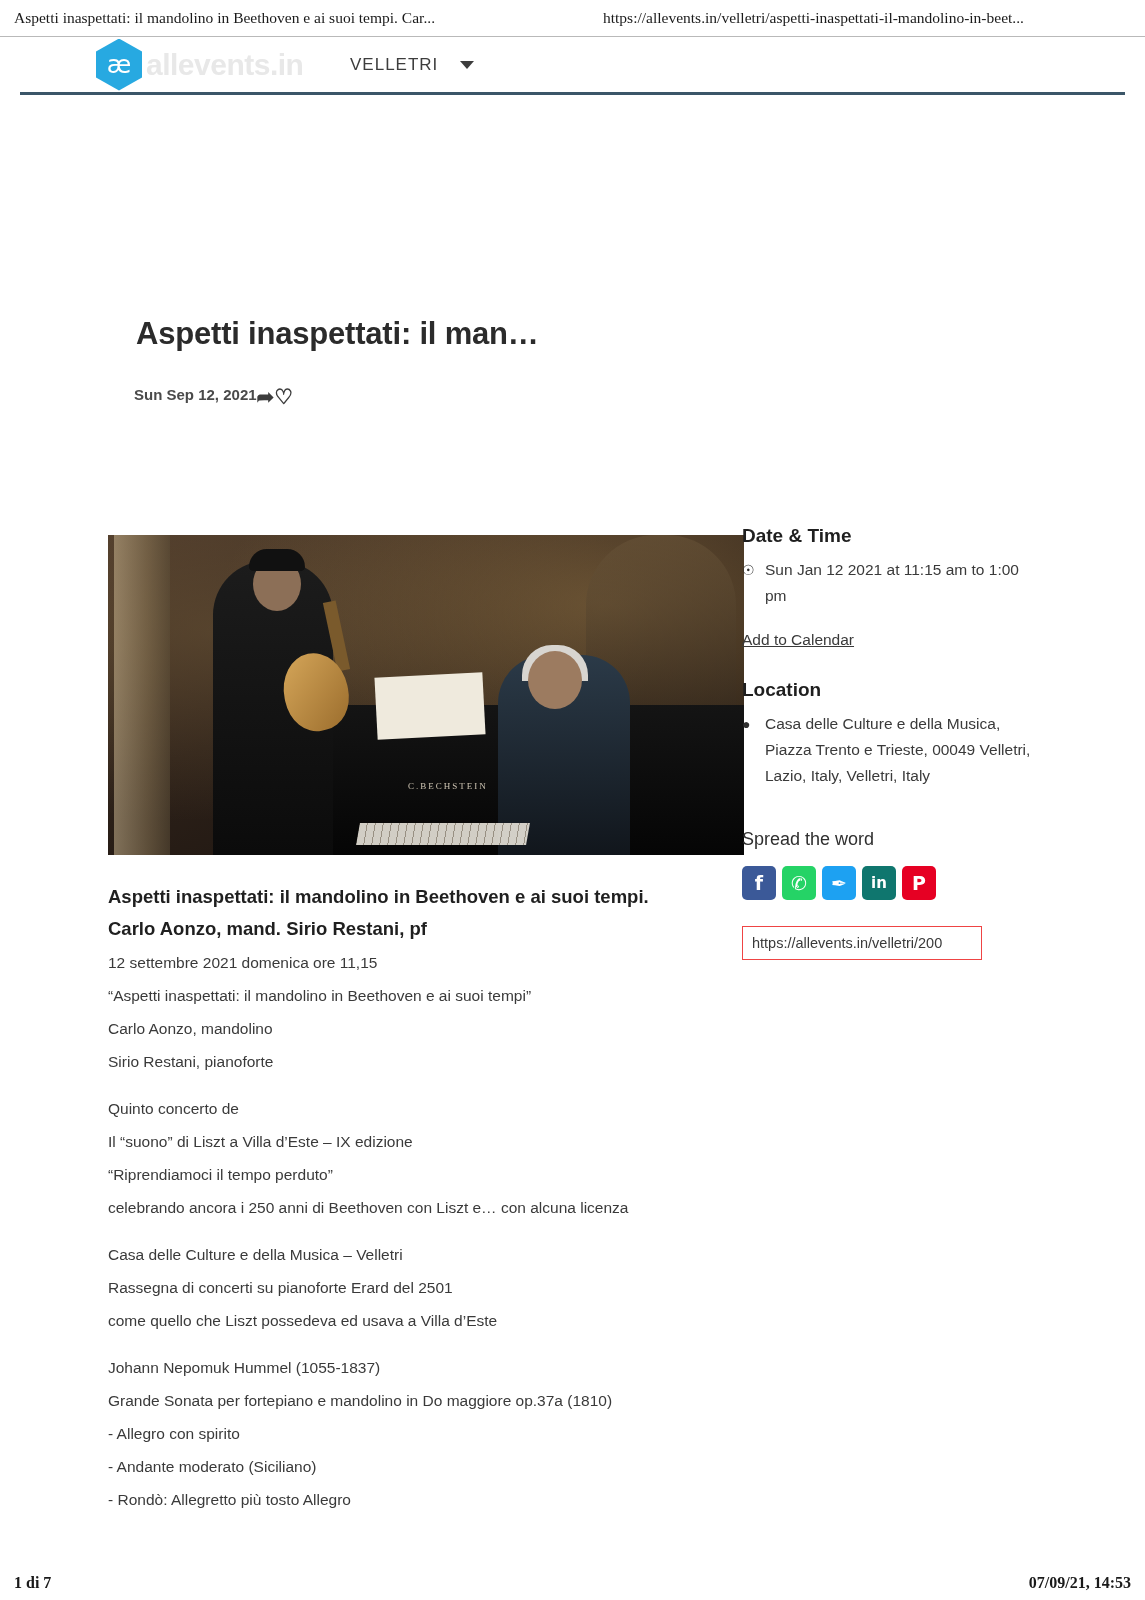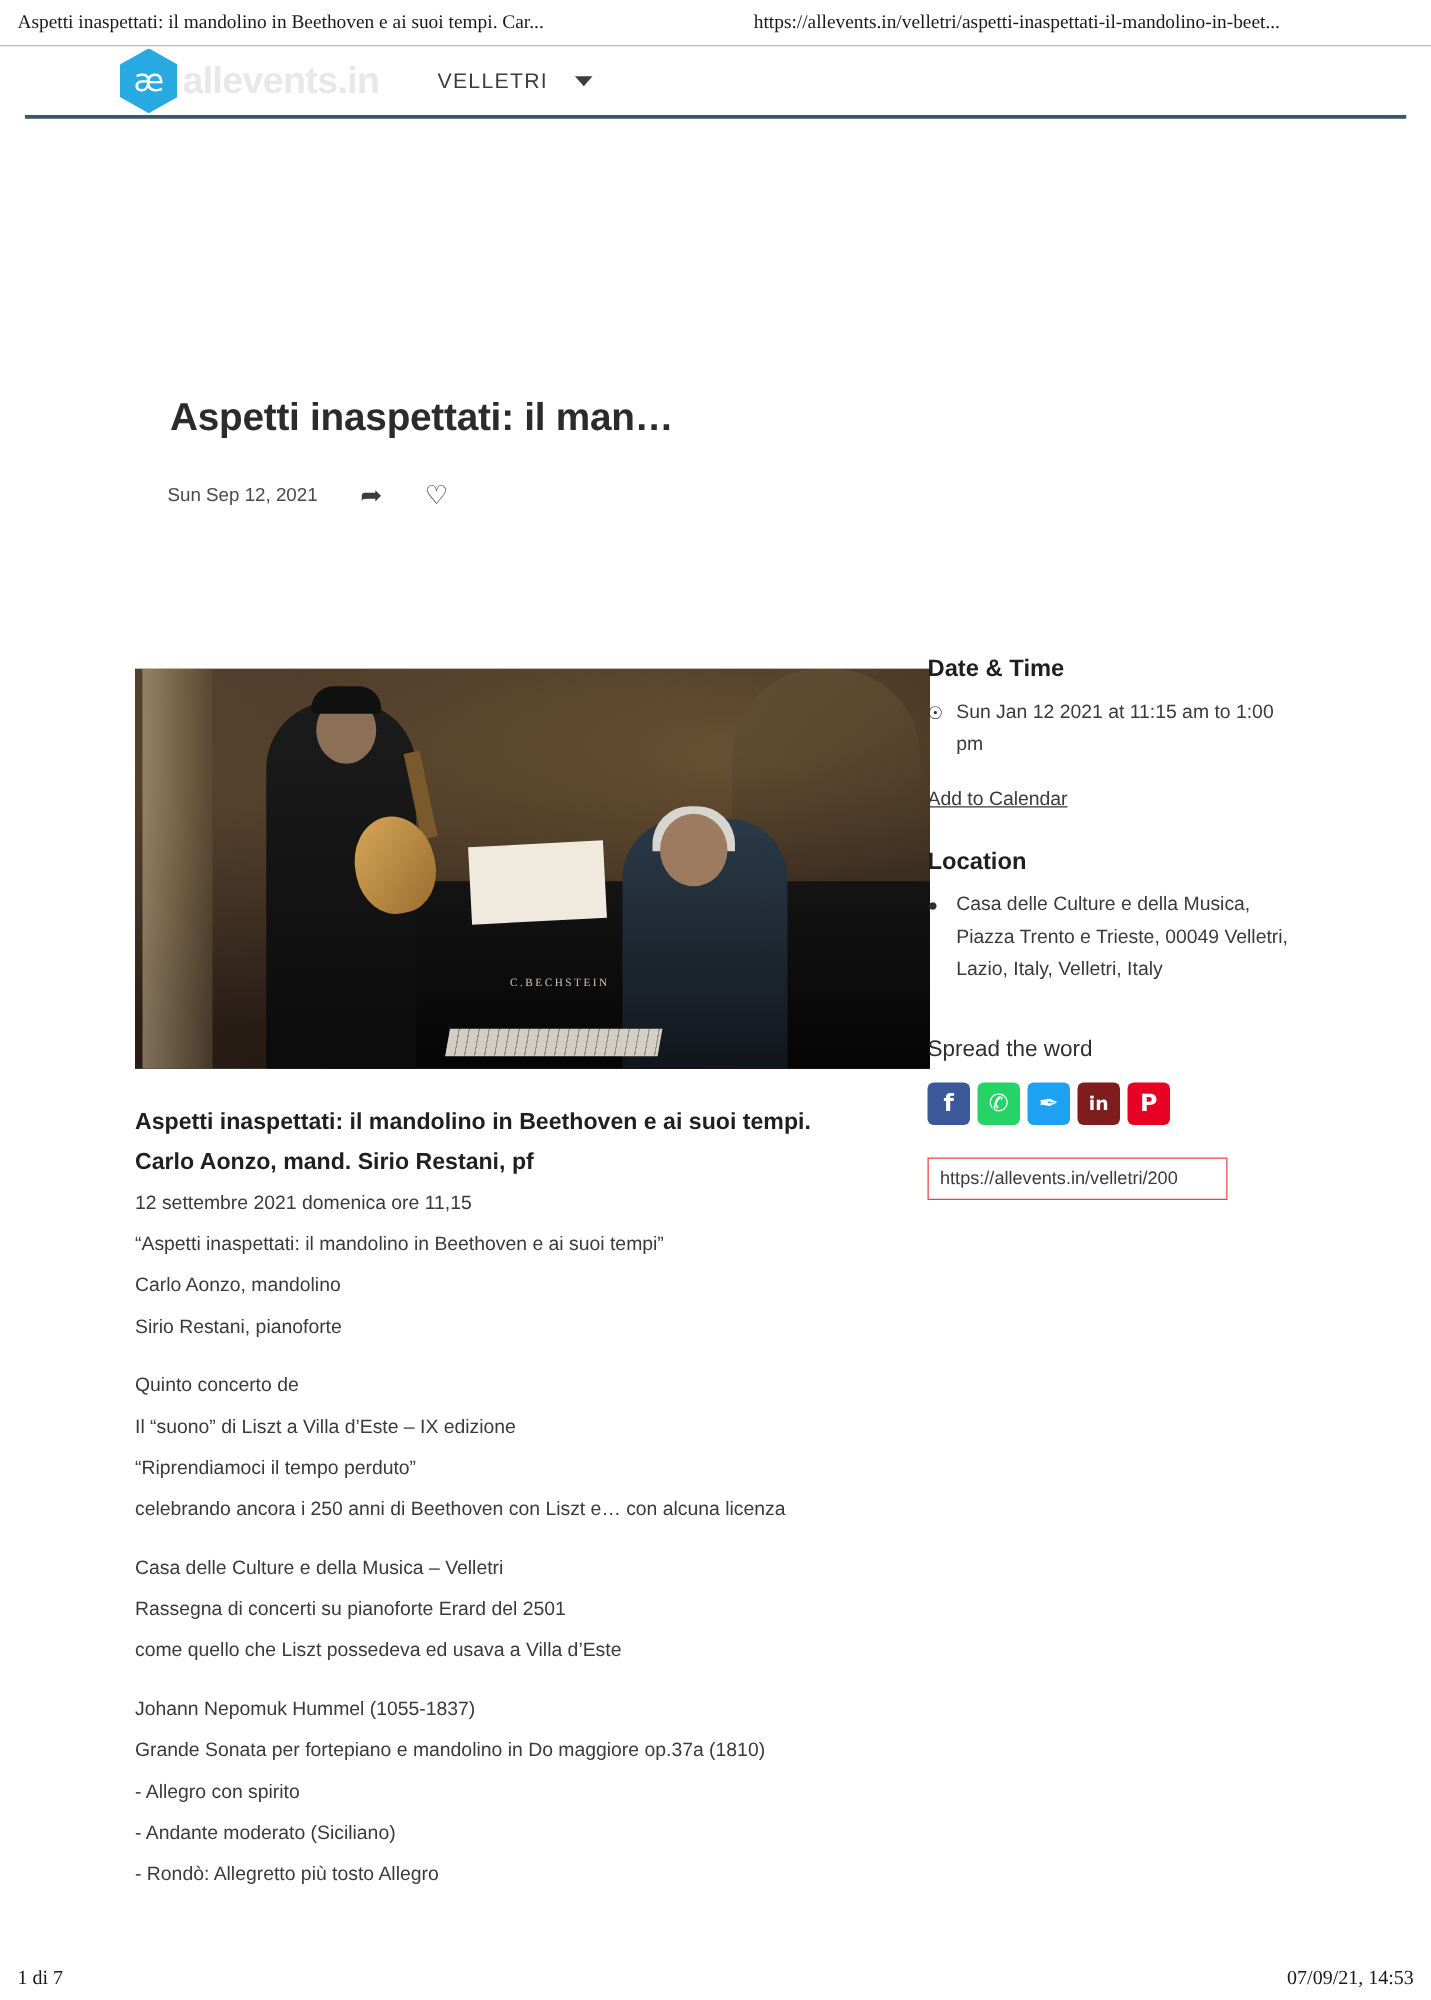--- a/index.html
+++ b/index.html
@@ -43,20 +43,21 @@
   }
   .print-footer {
     position: absolute;
     bottom: 8px; left: 0; right: 0;
     display: flex;
     justify-content: space-between;
     font-family: "Liberation Serif", serif;
     font-size: 16px;
     color: #1a1a1a;
     padding: 0 14px;
+    font-weight: bold;
   }
 
   
   .page {
     position: absolute;
     top: 36px; left: 0;
     width: 1145px;
     height: 1520px;
     border-top: 1px solid #b9b9b9;
   }
@@ -124,24 +125,23 @@
     font-size: 31px;
     font-weight: bold;
     color: #2b2b2b;
     letter-spacing: -0.2px;
   }
   .meta-row {
     position: absolute;
     top: 291px;
     left: 134px;
     display: flex;
-    align-items: center;
-    gap: 34px;
     font-size: 15px;
     color: #4a4a4a;
+    font-weight: bold;
   }
   .icon-share, .icon-heart {
     font-size: 21px;
     color: #3c3c3c;
     line-height: 1;
   }
 
   
   .main-col {
     position: absolute;
@@ -397,21 +397,21 @@
           <span>Casa delle Culture e della Musica, Piazza Trento e Trieste, 00049 Velletri, Lazio, Italy, Velletri, Italy</span>
         </div>
       </div>
 
       <div class="spread">Spread the word</div>
 
       <div class="social-row">
         <div class="sbtn" style="background:#3b5998">f</div>
         <div class="sbtn" style="background:#25d366">✆</div>
         <div class="sbtn" style="background:#1da1f2">✒</div>
-        <div class="sbtn" style="background:#7f1d1d;font-size:15px">in</div>
+        <div class="sbtn" style="background:#0f766e;font-size:15px">in</div>
         <div class="sbtn" style="background:#e60023">P</div>
       </div>
 
       <div class="url-box">
         <span>https://allevents.in/velletri/200</span>
       </div>
     </div>
 
   </div>
 </div>

